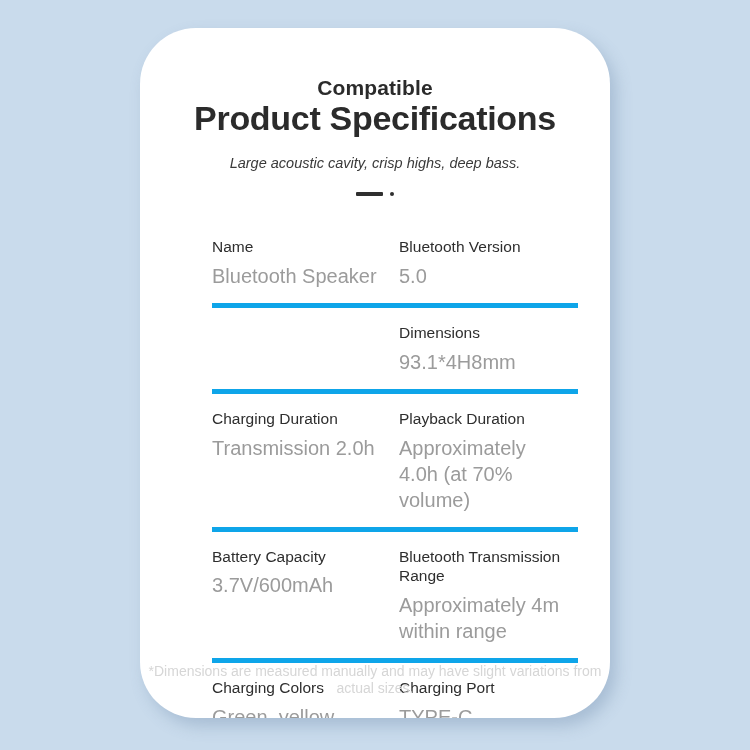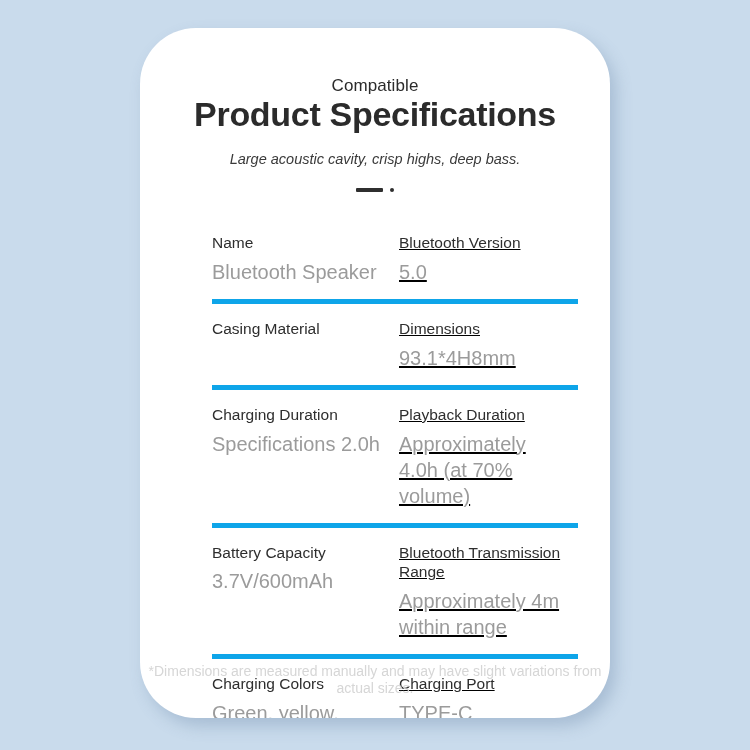--- a/index.html
+++ b/index.html
@@ -33,22 +33,22 @@
     box-shadow: 6px 8px 16px rgba(90, 120, 155, 0.30);
     overflow: hidden;
   }
 
   
   .card-header {
     text-align: center;
     padding-top: 49px;
   }
   .eyebrow {
-    font-size: 17px;
-    font-weight: normal;
+    font-size: 21px;
+    font-weight: bold;
     color: #2b2b2b;
     letter-spacing: 0.1px;
     line-height: 1;
   }
   .main-title {
     margin-top: 3px;
     font-size: 34px;
     font-weight: bold;
     color: #2b2b2b;
     letter-spacing: -0.3px;
@@ -100,21 +100,20 @@
     padding-bottom: 0;
     margin-bottom: 0;
   }
   .spec-cell {
     width: 50%;
     box-sizing: border-box;
     padding-right: 10px;
   }
   .spec-cell.right {
     padding-left: 4px;
-    text-decoration: underline;
   }
   .spec-label {
     font-size: 15.5px;
     color: #2e2e2e;
     line-height: 1.28;
   }
   .spec-value {
     margin-top: 6px;
     font-size: 20px;
     color: #9b9b9b;
@@ -159,32 +158,31 @@
           <div class="spec-value">Bluetooth Speaker</div>
         </div>
         <div class="spec-cell right">
           <div class="spec-label">Bluetooth Version</div>
           <div class="spec-value">5.0</div>
         </div>
       </div>
 
       <div class="spec-row">
         <div class="spec-cell">
-          <div class="spec-label">Casing Material</div>
         </div>
         <div class="spec-cell right">
           <div class="spec-label">Dimensions</div>
           <div class="spec-value">93.1*4H8mm</div>
         </div>
       </div>
 
       <div class="spec-row">
         <div class="spec-cell">
           <div class="spec-label">Charging Duration</div>
-          <div class="spec-value">Specifications 2.0h</div>
+          <div class="spec-value">Transmission 2.0h</div>
         </div>
         <div class="spec-cell right">
           <div class="spec-label">Playback Duration</div>
           <div class="spec-value">Approximately 4.0h (at 70% volume)</div>
         </div>
       </div>
 
       <div class="spec-row">
         <div class="spec-cell">
           <div class="spec-label">Battery Capacity</div>

